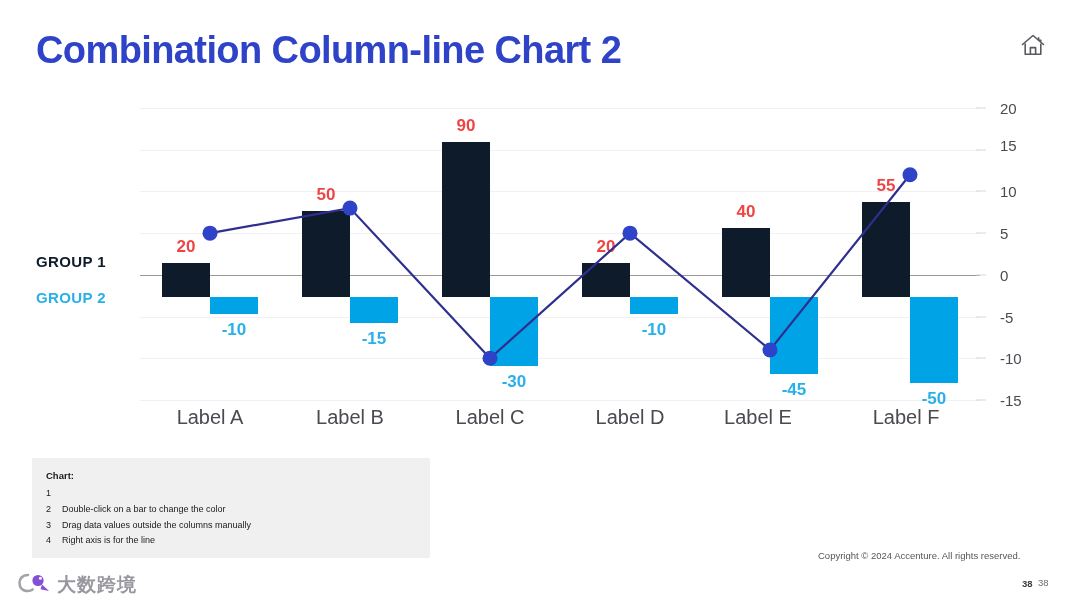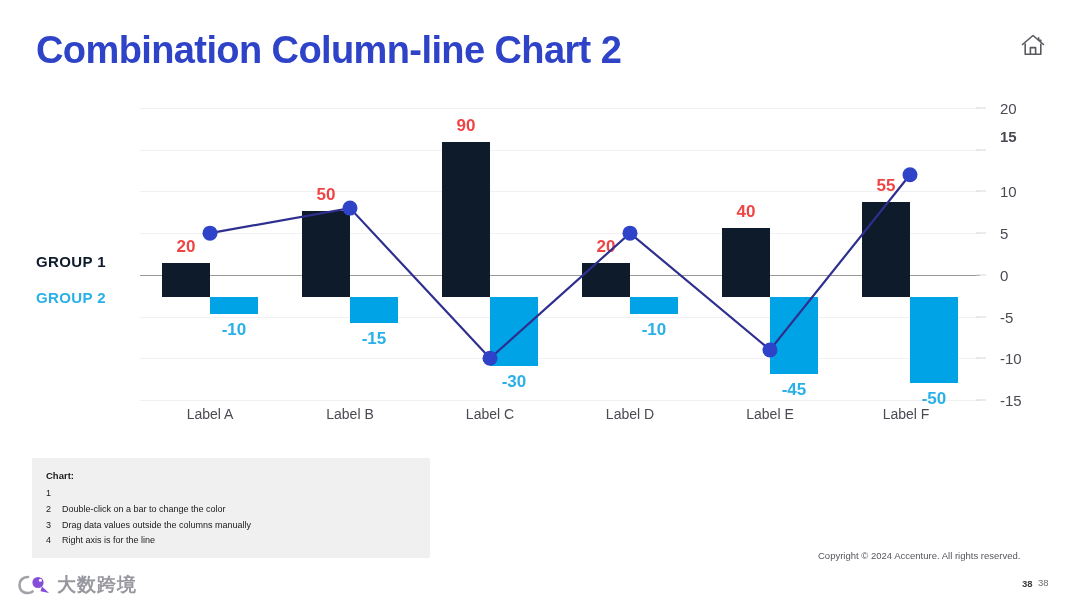--- a/index.html
+++ b/index.html
@@ -104,21 +104,21 @@
   
   #xlabels {
     position: absolute;
     left: 140px; top: 406px;
     width: 840px; height: 24px;
   }
   .xlabel {
     position: absolute;
     top: 0;
     text-align: center;
-    font-size: 14px;
+    font-size: 20px;
     color: #4a4a52;
   }
 
   
   #legend {
     position: absolute;
     left: 36px; top: 253px;
     width: 104px;
   }
   .legend-item {
@@ -177,21 +177,20 @@
     left: 1038px; top: 577px;
     font-size: 9.5px;
     color: #6a6a72;
   }
 
   
   #watermark {
     position: absolute;
     left: 18px; top: 572px;
     display: flex;
-    align-items: center;
     gap: 5px;
     opacity: 0.92;
   }
   #watermark-text {
     font-size: 19px;
     font-weight: bold;
     color: #8f8f97;
     letter-spacing: 1px;
   }
 </style>
@@ -262,41 +261,41 @@
         <circle cx="490" cy="125.14285714285714" r="7.5" fill="#2f43c8"></circle>
         <circle cx="630" cy="241.94285714285715" r="7.5" fill="#2f43c8"></circle>
         <circle cx="770" cy="66.74285714285715" r="7.5" fill="#2f43c8"></circle>
       </svg>
   </div>
 
   <div id="right-axis">
       <div class="ytick-mark" style="top: 0px;"></div>
       <div class="ytick" style="top: 0px;">20</div>
       <div class="ytick-mark" style="top: 41.7143px;"></div>
-      <div class="ytick" style="top: 28px; font-weight: bold;">15</div>
+      <div class="ytick" style="top: 37px;">15</div>
       <div class="ytick-mark" style="top: 83.4286px;"></div>
       <div class="ytick" style="top: 83.4286px;">10</div>
       <div class="ytick-mark" style="top: 125.143px;"></div>
       <div class="ytick" style="top: 125.143px;">5</div>
       <div class="ytick-mark" style="top: 166.857px;"></div>
       <div class="ytick" style="top: 166.857px;">0</div>
       <div class="ytick-mark" style="top: 208.571px;"></div>
       <div class="ytick" style="top: 208.571px;">-5</div>
       <div class="ytick-mark" style="top: 250.286px;"></div>
       <div class="ytick" style="top: 250.286px;">-10</div>
       <div class="ytick-mark" style="top: 292px;"></div>
       <div class="ytick" style="top: 292px;">-15</div>
     </div>
 
   <div id="xlabels">
       <div class="xlabel" style="left: 0px; width: 140px;">Label A</div>
       <div class="xlabel" style="left: 140px; width: 140px;">Label B</div>
       <div class="xlabel" style="left: 280px; width: 140px;">Label C</div>
       <div class="xlabel" style="left: 420px; width: 140px;">Label D</div>
-      <div class="xlabel" style="left: 560px; width: 140px;">Label E</div>
+      <div class="xlabel" style="left: 548px; width: 140px;">Label E</div>
       <div class="xlabel" style="left: 696px; width: 140px;">Label F</div>
     </div>
 
   <div id="hints">
     <div id="hints-title">Chart:</div>
     <div id="hints-list">
         <div class="hint-row">
           <span class="hint-num">1</span>
         </div>
         <div class="hint-row">

